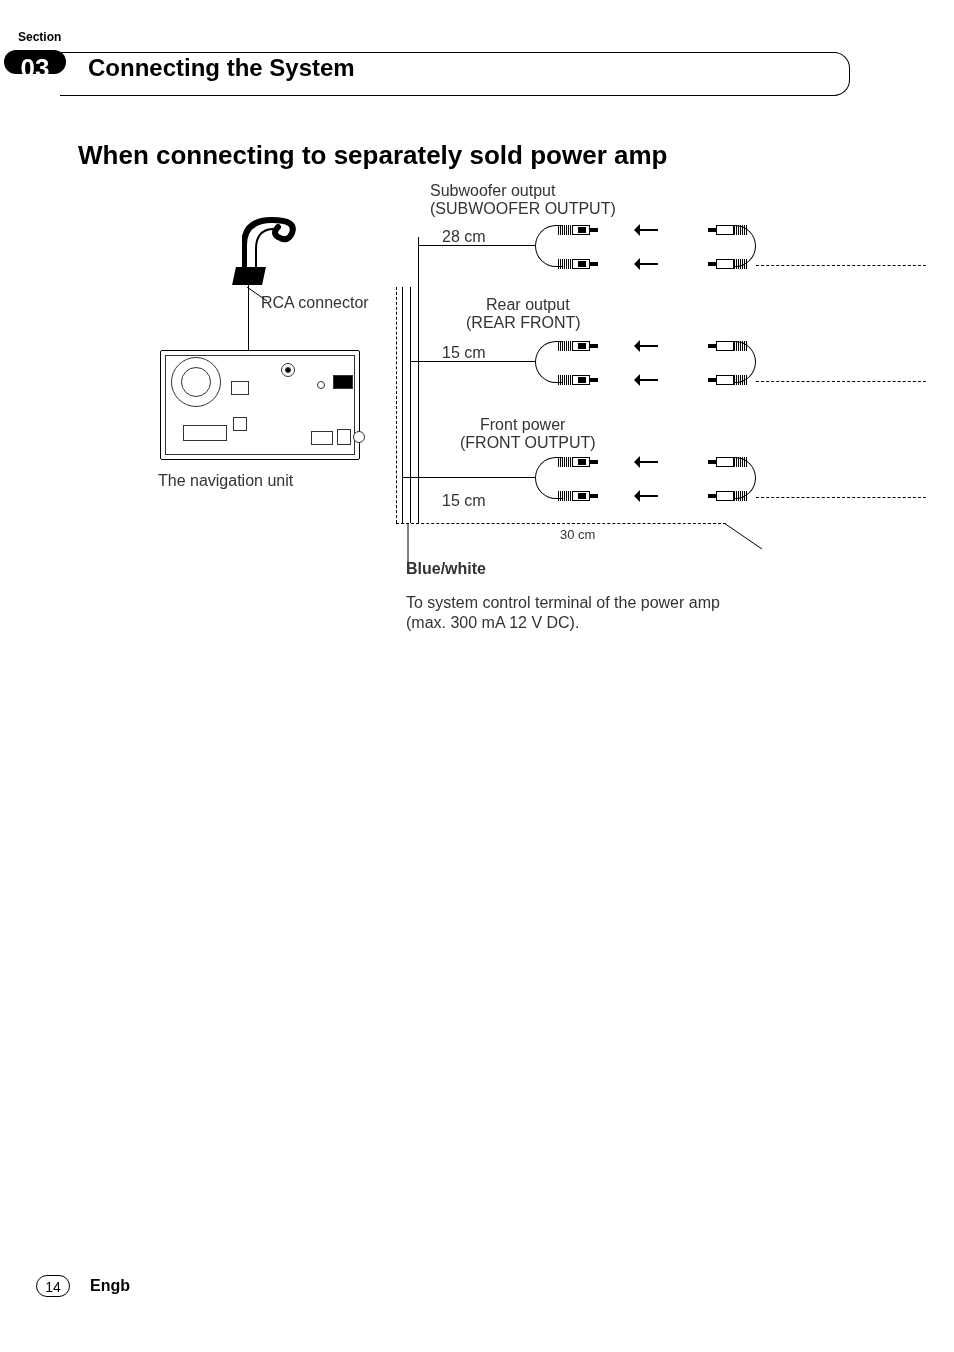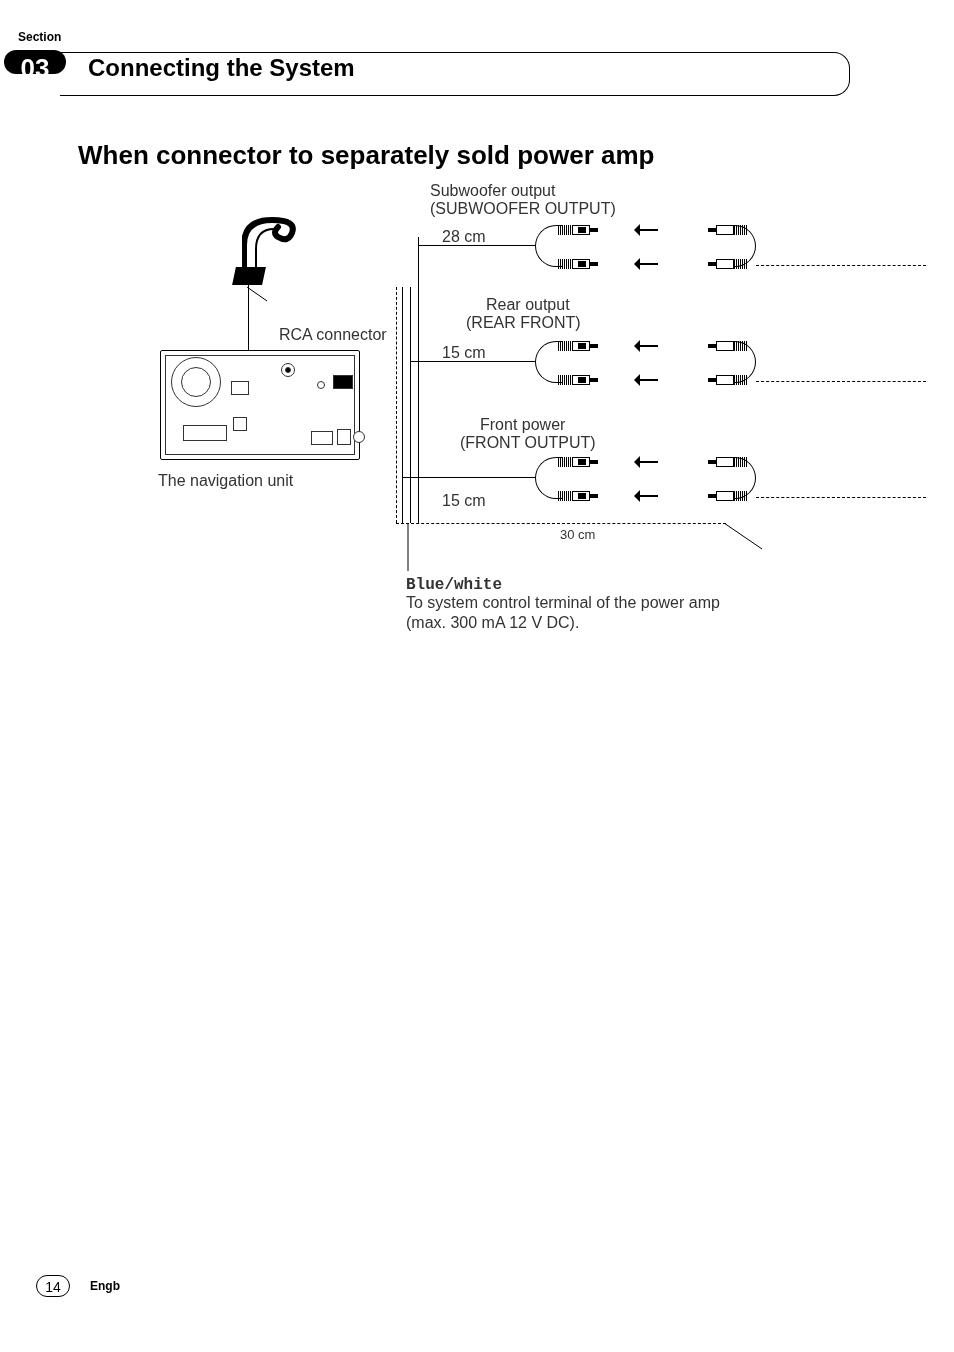--- a/index.html
+++ b/index.html
@@ -221,51 +221,51 @@
     text-align: center;
     font-weight: normal;
     font-size: 14px;
     line-height: 22px;
   }
   .lang {
     position: absolute;
     left: 90px;
     bottom: 55px;
     font-weight: bold;
-    font-size: 12px;
+    font-size: 16px;
     line-height: 22px;
   }
 </style>
 </head>
 <body>
 
 <div class="section-label">Section</div>
 
 <div class="header-row">
   <div class="badge">03</div>
   <div class="title-bar">Connecting the System</div>
 </div>
 
-<h1 class="main-heading">When connector to separately sold power amp</h1>
+<h1 class="main-heading">When connecting to separately sold power amp</h1>
 
 <div class="diagram">
 
   <div class="label" style="left:290px; top:6px;">Subwoofer output</div>
   <div class="label" style="left:290px; top:24px;">(SUBWOOFER OUTPUT)</div>
   <div class="label" style="left:302px; top:52px;">28 cm</div>
 
   <div class="label" style="left:346px; top:120px;">Rear output</div>
   <div class="label" style="left:326px; top:138px;">(REAR FRONT)</div>
   <div class="label" style="left:302px; top:168px;">15 cm</div>
 
   <div class="label" style="left:340px; top:240px;">Front power</div>
   <div class="label" style="left:320px; top:258px;">(FRONT OUTPUT)</div>
   <div class="label" style="left:302px; top:316px;">15 cm</div>
 
-  <div class="label" style="left:139px; top:118px;margin-top:32px;">RCA connector</div>
+  <div class="label" style="left:121px; top:118px;">RCA connector</div>
   <div style="position:absolute; left:105px; top:112px; width:22px; height:22px;">
     <svg width="22" height="22">
         <line x1="22" y1="14" x2="2" y2="0" stroke="#000" stroke-width="1"></line>
       </svg>
   </div>
 
   <div class="cable-curl">
     <svg width="80" height="60">
       <path d="M2 55 L2 30 Q2 5 30 5 Q55 5 50 18 Q46 28 36 22 Q30 18 36 12" fill="none" stroke="#000" stroke-width="6" stroke-linecap="round"></path>
       <path d="M14 55 L14 34 Q14 14 32 14" fill="none" stroke="#000" stroke-width="2"></path>
@@ -405,21 +405,21 @@
         <line x1="0" y1="0" x2="38" y2="26" stroke="#000" stroke-width="1"></line>
       </svg>
   </div>
 
   <div style="position:absolute; left:262px; top:348px; width:14px; height:48px;">
     <svg width="14" height="48">
         <line x1="6" y1="0" x2="6" y2="48" stroke="#000" stroke-width="1"></line>
       </svg>
   </div>
 
-  <div class="label bold" style="left:266px; top:400px;font-family:Liberation Mono, monospace;">Blue/white</div>
+  <div class="label bold" style="left:266px; top:384px;">Blue/white</div>
   <div class="label" style="left:266px; top:418px; width:320px;">To system control terminal of the power amp (max. 300 mA 12 V DC).</div>
 
 
   <div class="solid-h" style="left:278px; top:70px; width:118px;"></div>
   <div class="solid-h" style="left:270px; top:186px; width:126px;"></div>
   <div class="solid-h" style="left:262px; top:302px; width:134px;"></div>
 
 </div>
 
 <div class="page-num">14</div>

